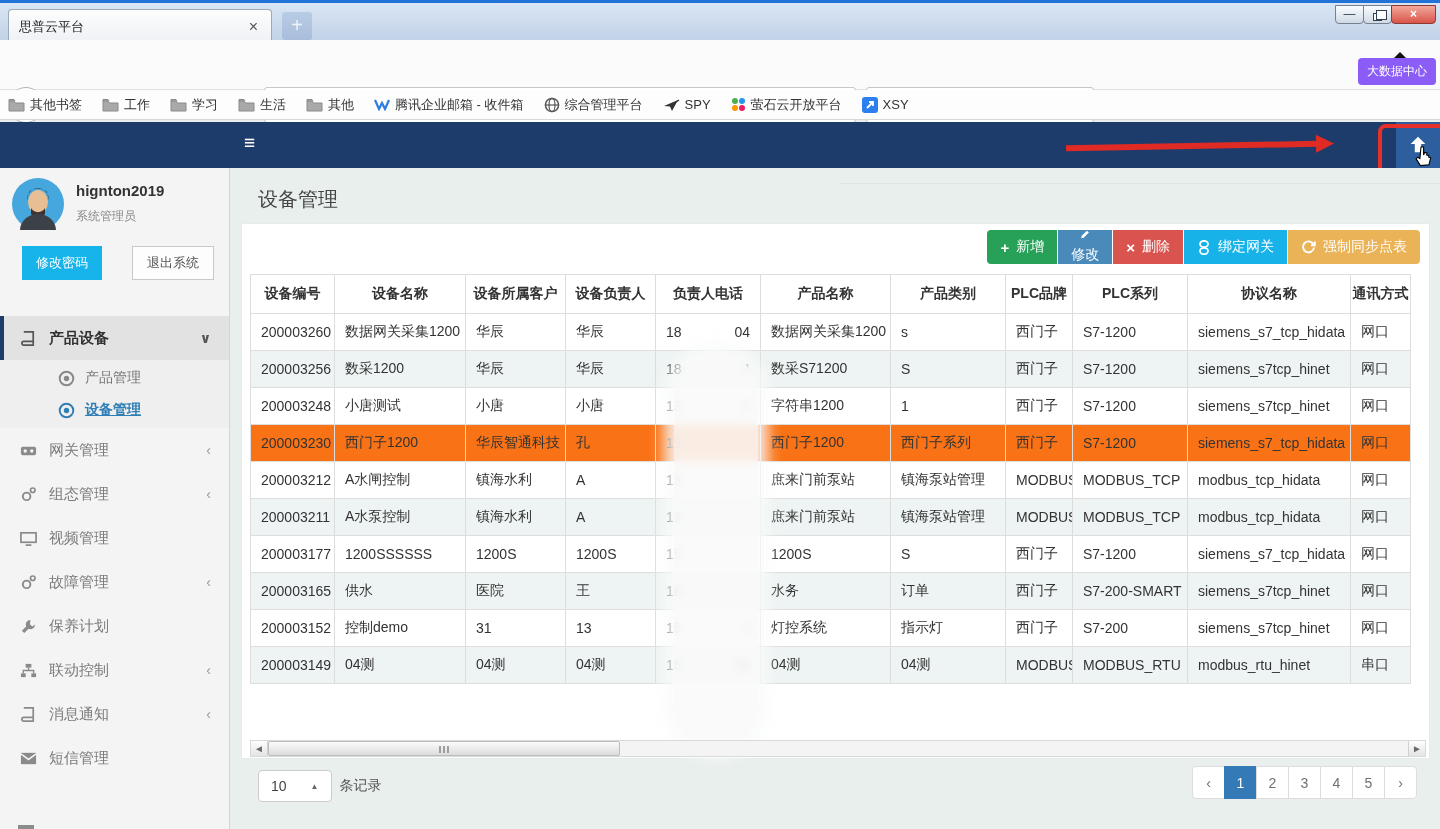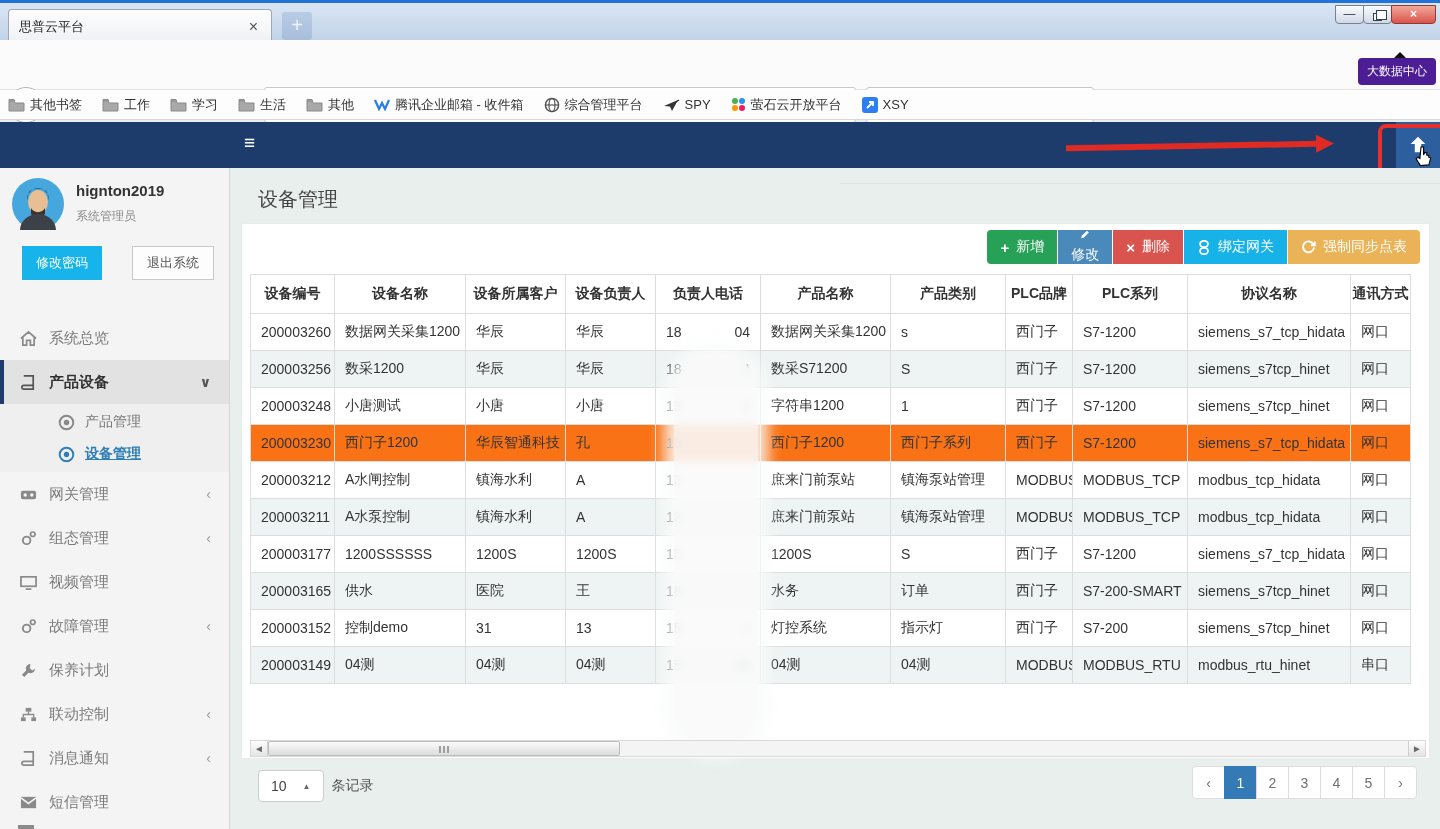--- a/index.html
+++ b/index.html
@@ -48,21 +48,21 @@
   .hamburger-browser { font-size:22px; color:#4a4a4a; }
 
   #bookmarksbar { position:absolute; left:0; top:90px; width:1440px; height:30px; background:#fdfdfd; border-bottom:1px solid #d8d8d8;
     display:flex; align-items:center; padding-left:8px; gap:20px; }
   .bm { display:flex; align-items:center; gap:5px; font-size:13px; color:#333; }
 
   
   #appheader { position:absolute; left:0; top:122px; width:1440px; height:46px; background:#1e3c6b; }
   .app-hamburger { position:absolute; left:244px; top:10px; color:#fff; font-size:19px; font-weight:bold; }
   .bigdata-btn { position:absolute; right:0; top:0; width:44px; height:46px; background:#2d5f9e; display:flex; align-items:center; justify-content:center; }
-  .tooltip { position:absolute; right:4px; top:58px; background:#4c1d95; color:#fff; font-size:12px; padding:5px 9px; border-radius:4px; white-space:nowrap; }
+  .tooltip { position:absolute; right:4px; top:58px; background:#8b5cf6; color:#fff; font-size:12px; padding:5px 9px; border-radius:4px; white-space:nowrap; }
   .tooltip::before { content:""; position:absolute; top:-6px; left:36px; border:6px solid transparent; border-bottom-color:#111; border-top:none; }
   .annot-rect { position:absolute; left:1378px; top:124px; width:70px; height:112px; border:4px solid #e8302a; border-radius:8px; pointer-events:none; }
   .annot-arrow { position:absolute; left:1066px; top:143px; width:252px; height:6px; background:#e02a24; transform:rotate(-1deg); }
   .annot-arrow::after { content:""; position:absolute; right:-16px; top:-6px; border-left:18px solid #e02a24; border-top:9px solid transparent; border-bottom:9px solid transparent; }
   .hand-cursor { position:absolute; right:6px; top:24px; }
 
   
   #sidebar { position:absolute; left:0; top:168px; width:230px; height:661px; background:#f4f4f4; border-right:1px solid #d5d5d5; }
   .profile { position:relative; padding:12px 10px 0 12px; height:60px; }
   .avatar { position:absolute; left:12px; top:10px; }
@@ -117,21 +117,21 @@
   .hscroll { position:absolute; left:8px; top:516px; width:1176px; height:17px; background:#f4f4f4; border:1px solid #d9d9d9; }
   .hs-arrow { position:absolute; top:0; width:17px; height:15px; background:linear-gradient(#fdfdfd,#e4e4e4); border-right:1px solid #cfcfcf;
     color:#6a6a6a; font-size:10px; text-align:center; line-height:15px; }
   .hs-arrow.right { right:0; border-right:none; border-left:1px solid #cfcfcf; }
   .hs-thumb { position:absolute; left:17px; top:0px; width:352px; height:15px; background:linear-gradient(#fbfbfb,#dcdcdc); border:1px solid #bdbdbd; border-radius:2px; }
   .hs-grip { position:absolute; left:50%; top:4px; width:10px; height:7px; margin-left:-5px;
     background:repeating-linear-gradient(90deg,#9f9f9f 0 2px,transparent 2px 4px); }
 
   .table-footer { position:absolute; left:16px; top:546px; display:flex; align-items:center; font-size:14px; color:#555; gap:8px; }
   .psize-btn { border:1px solid #ccc; background:#fff; border-radius:4px; height:32px; padding:0 12px; font-size:14px; color:#444;
-    display:flex; align-items:center; gap:16px; font-family:inherit; }
+    display:flex; align-items:center; gap:24px; font-family:inherit; }
   .psize-btn .caret { font-size:8px; color:#666; }
 
   .pagination { position:absolute; right:12px; top:542px; display:flex; }
   .pg { min-width:33px; height:33px; border:1px solid #ddd; background:#fff; color:#707070; font-size:14px;
     display:flex; align-items:center; justify-content:center; margin-left:-1px; font-family:inherit; }
   .pg.first { border-radius:4px 0 0 4px; }
   .pg.last { border-radius:0 4px 4px 0; }
   .pg.active { background:#337ab7; border-color:#337ab7; color:#fff; }
 </style>
 </head>
@@ -320,26 +320,20 @@
       </svg>
       <span class="p-name">hignton2019</span>
       <span class="p-role">系统管理员</span>
     </div>
     <div class="p-actions">
       <button class="btn-cyan">修改密码</button>
       <button class="btn-gray">退出系统</button>
     </div>
 
     <div class="menu">
-      <div class="m-item">
-        <svg class="sideicon" viewBox="0 0 18 18">
-            <path d="M1 9 L9 2 L17 9 M3 8 V16 H7 V11 H11 V16 H15 V8" fill="none" stroke="#8a8a8a" stroke-width="1.8"></path>
-          </svg>
-        <span>系统总览</span>
-      </div>
       <div class="m-item active">
         <svg class="sideicon" viewBox="0 0 18 18">
             <path d="M4 2 h10 v14 h-10 a2 2 0 0 1 0 -4 h10" fill="none" stroke="#555" stroke-width="1.8"></path>
           </svg>
         <span>产品设备</span>
         <span class="chev">∨</span>
       </div>
       <div class="submenu">
         <div class="s-item">
           <svg class="sideicon" width="14" height="14" viewBox="0 0 14 14">

